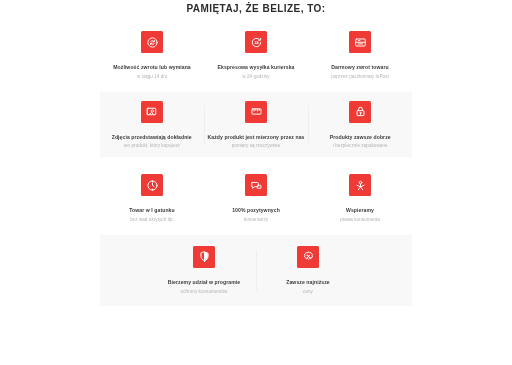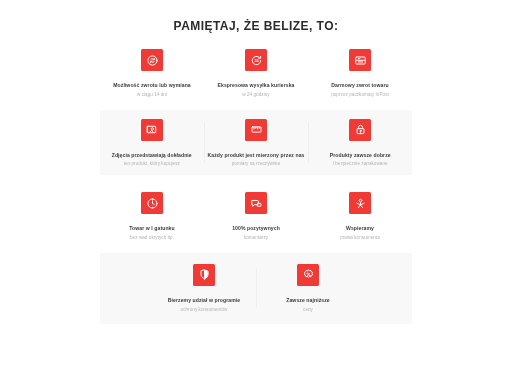--- a/index.html
+++ b/index.html
@@ -17,25 +17,25 @@
   .page {
     position: relative;
     width: 512px;
     height: 365px;
     background: #ffffff;
     box-sizing: border-box;
   }
 
   .headline {
     text-align: center;
-    font-size: 12px;
+    font-size: 10px;
     font-weight: bold;
     letter-spacing: 0.45px;
     color: #2b2b2b;
-    padding-top: 20px;
+    padding-top: 4px;
     line-height: 1;
   }
 
   .sections {
     width: 312px;
     margin: 0 auto;
     padding-top: 8px;
   }
 
   .band {

